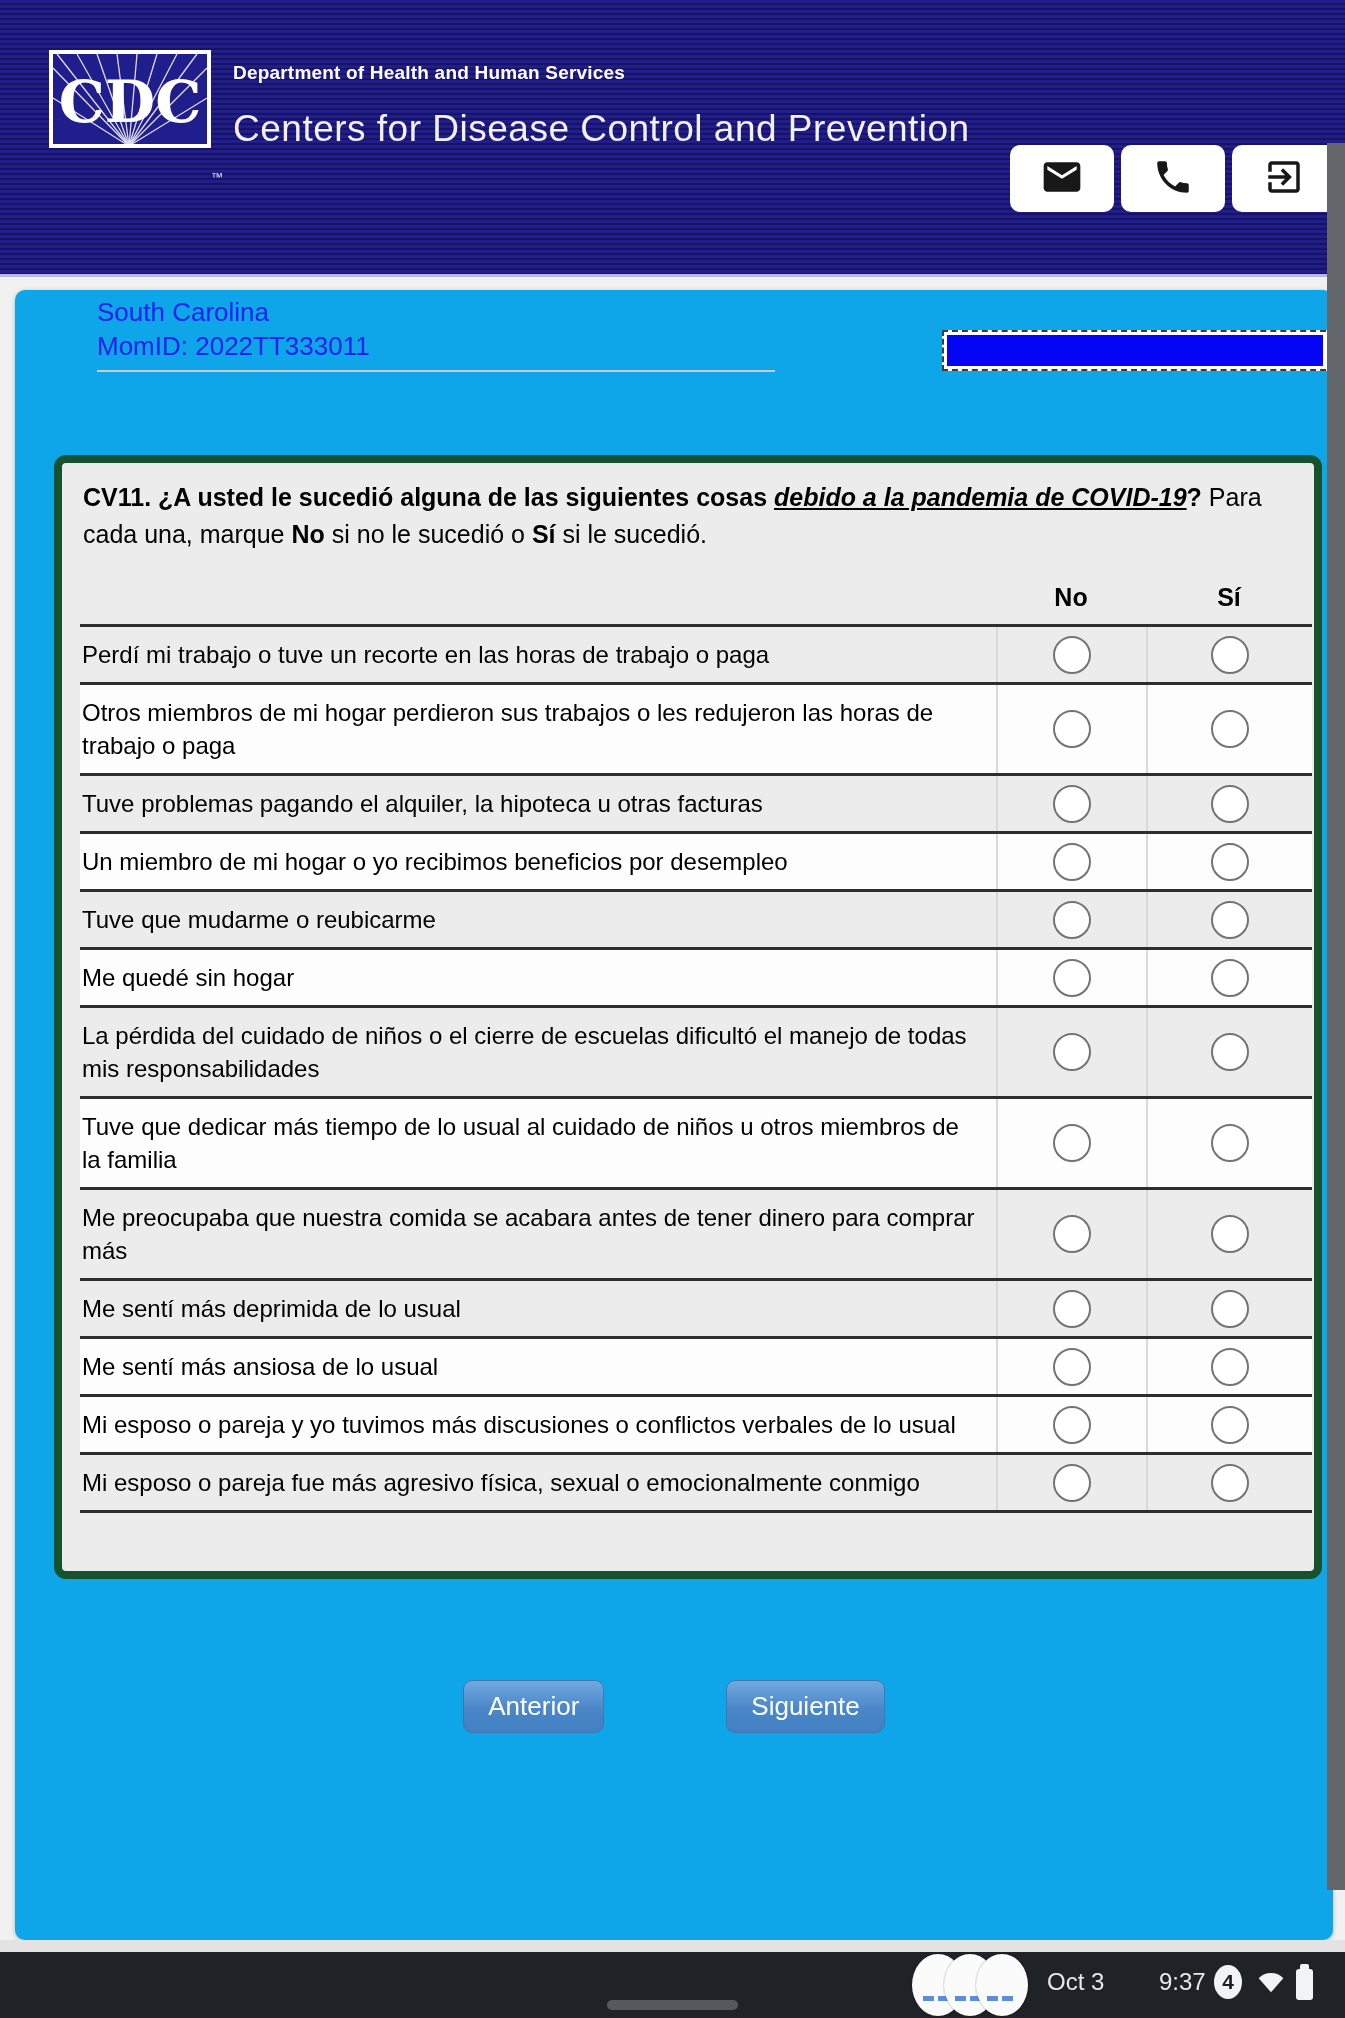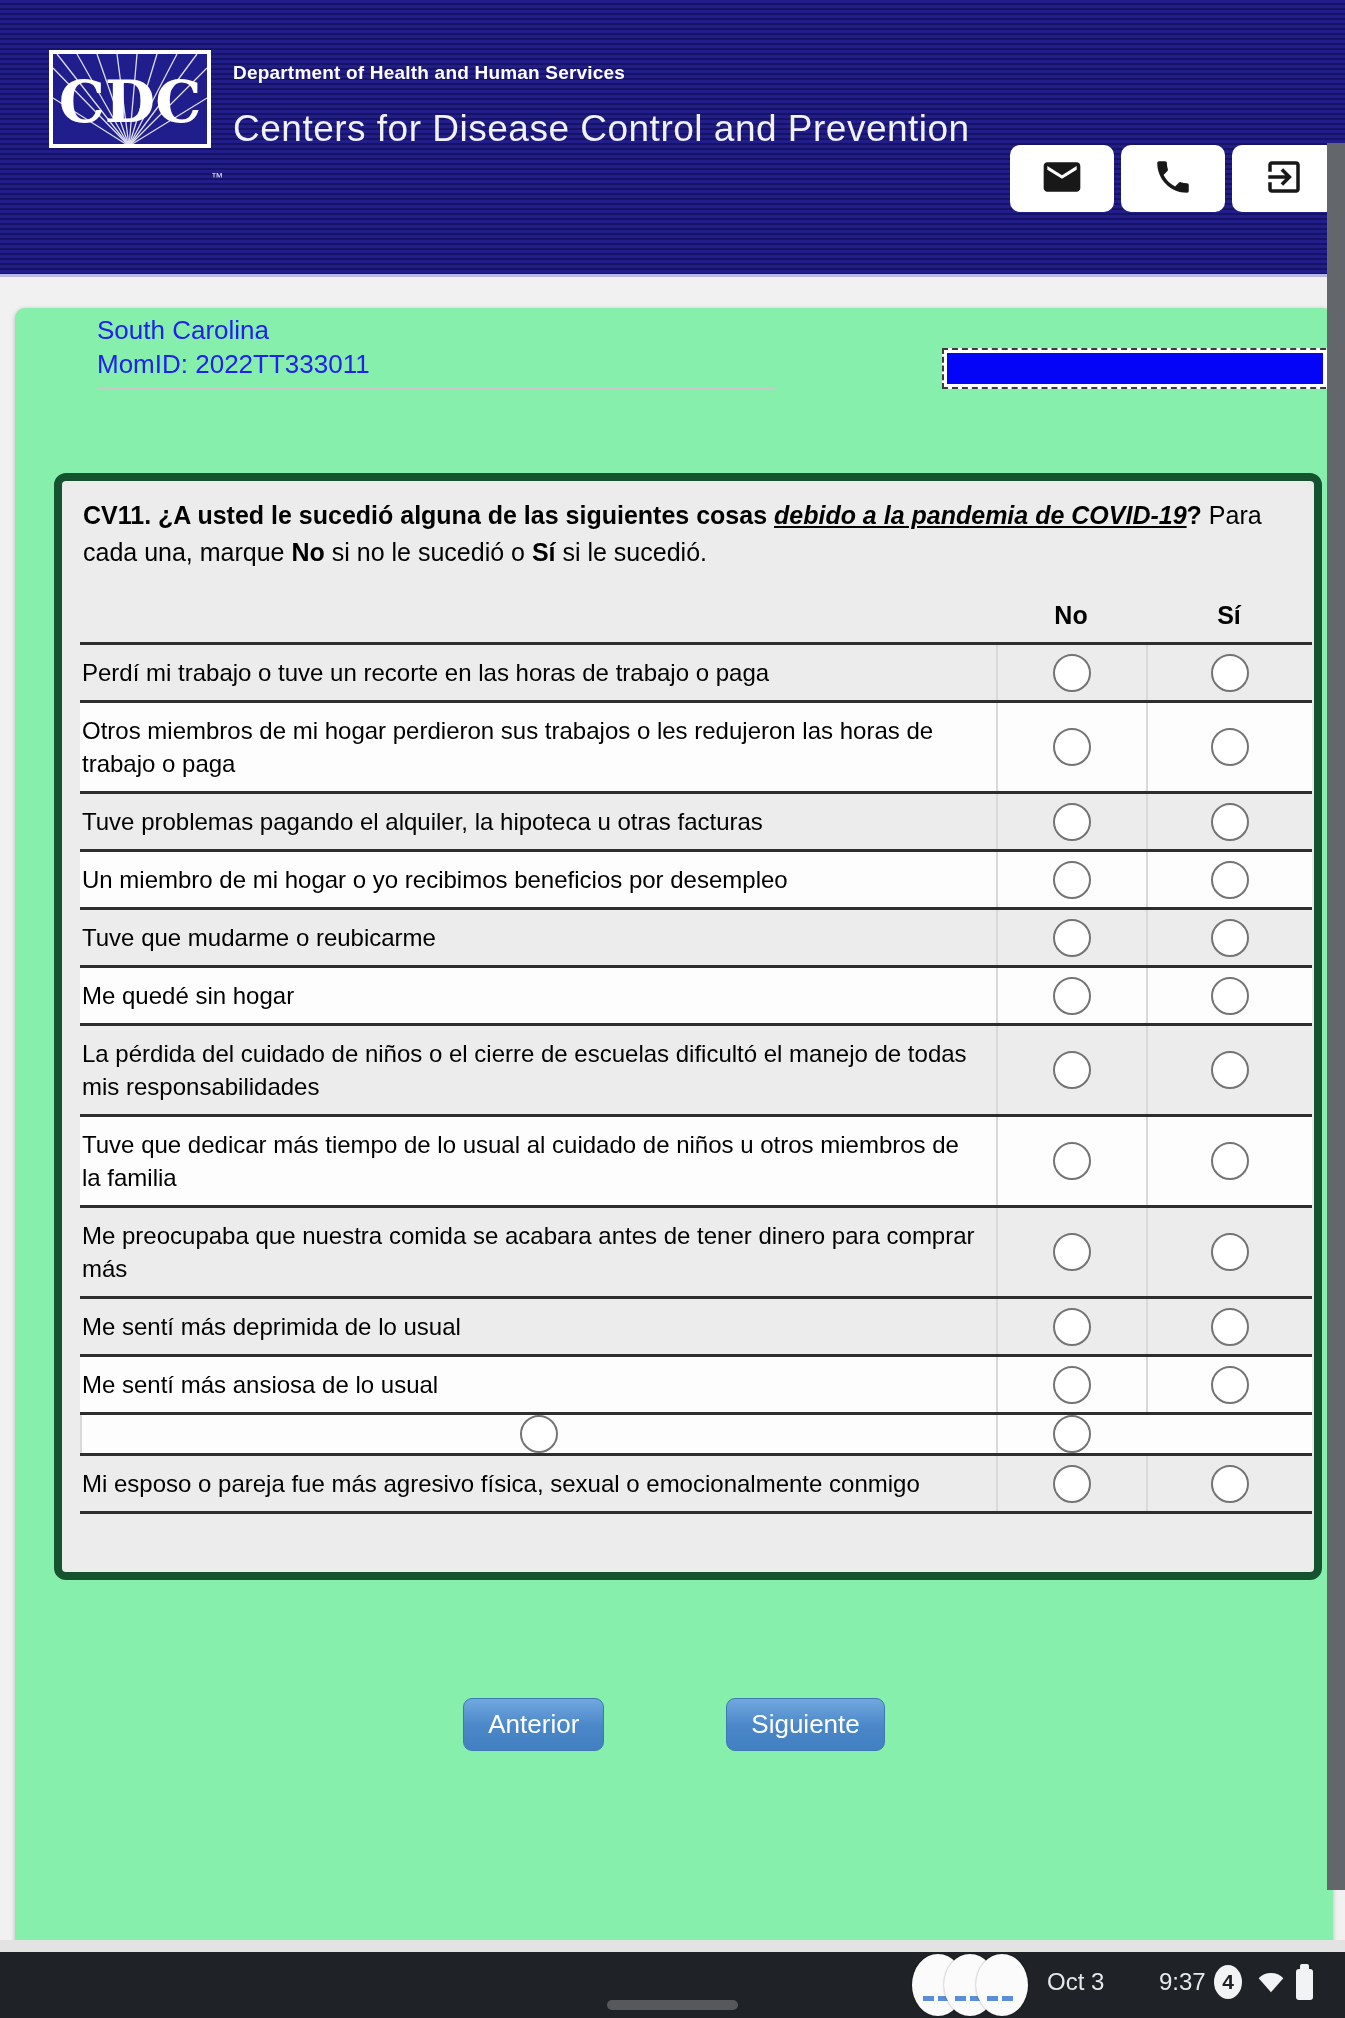--- a/index.html
+++ b/index.html
@@ -14,21 +14,21 @@
   .logo-box{width:162px;height:126px;position:relative;flex:0 0 auto;border-radius:8px;}
   .tm{position:absolute;right:-12px;bottom:-8px;color:#e9e9f7;font-size:12px;}
   .agency{margin-left:22px;}
   .agency-small{color:#ffffff;font-weight:bold;font-size:19px;margin-top:12px;letter-spacing:.2px;}
   .agency-large{color:#f2f1fa;font-family:Liberation Sans, sans-serif;font-size:37px;margin-top:24px;letter-spacing:.5px;}
   .toolbar{position:absolute;top:145px;right:9px;display:flex;gap:7px;}
   .tbtn{width:104px;height:67px;background:#ffffff;border:none;border-radius:10px;
         display:flex;align-items:center;justify-content:center;padding:0;cursor:pointer;}
 
   
-  .card{position:absolute;top:308px;left:15px;width:1318px;height:1650px;background:#86efac;
+  .card{position:absolute;top:290px;left:15px;width:1318px;height:1650px;background:#0ea5e9;
         border-radius:10px;box-shadow:0 1px 4px rgba(0,0,0,.25);}
   .ident{padding:5px 0 0 82px;color:#2120ee;font-size:26px;line-height:34px;}
   .ident-rule{margin:7px 0 0 82px;width:678px;border-top:2px solid #c9c9c9;height:0;}
   .progress{position:absolute;top:40px;left:927px;width:404px;height:41px;box-sizing:border-box;
             border:2px dashed #3c3c3c;background:#ffffff;display:flex;align-items:center;}
   .progress-fill{height:31px;margin-left:3px;background:#0404f6;flex:0 0 auto;}
   .progress-label{font-size:25px;color:#111;margin-left:3px;white-space:nowrap;}
 
   
   .qbox{position:absolute;top:165px;left:39px;width:1268px;box-sizing:border-box;
@@ -251,20 +251,21 @@
           <div class="row white">
             <div class="txt">Me sentí más ansiosa de lo usual</div>
             <div class="cell">
               <span class="radio"></span>
             </div>
             <div class="cell">
               <span class="radio"></span>
             </div>
           </div>
           <div class="row white">
+            <div class="txt">Mi esposo o pareja y yo tuvimos más discusiones o conflictos verbales de lo usual</div>
             <div class="cell">
               <span class="radio"></span>
             </div>
             <div class="cell">
               <span class="radio"></span>
             </div>
           </div>
           <div class="row last">
             <div class="txt">Mi esposo o pareja fue más agresivo física, sexual o emocionalmente conmigo</div>
             <div class="cell">

